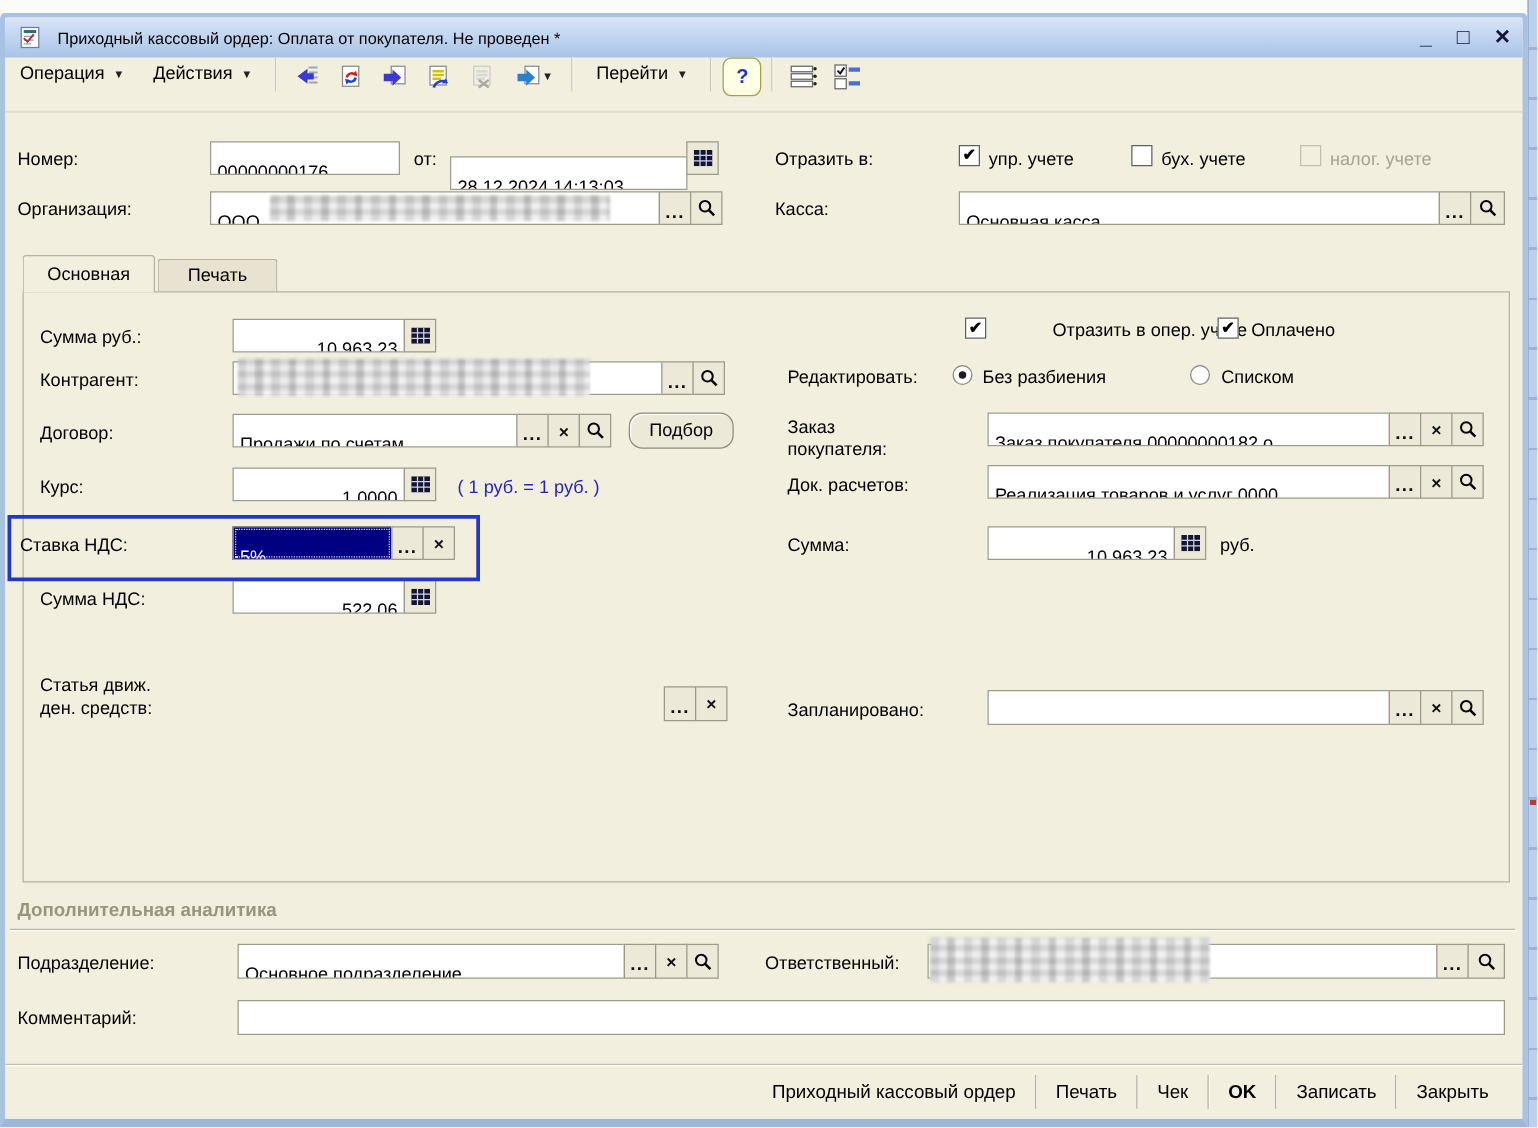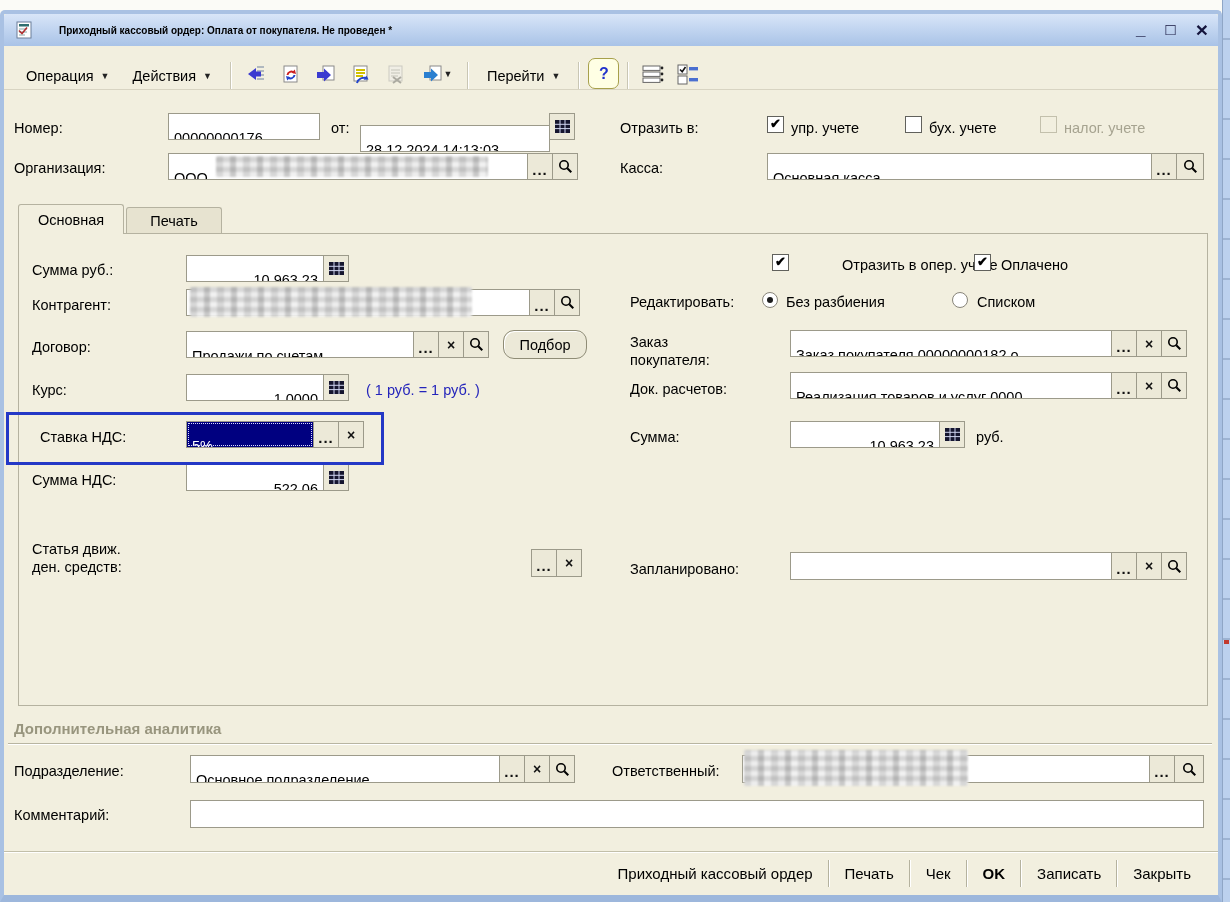--- a/index.html
+++ b/index.html
@@ -6,25 +6,25 @@
   #screen{position:relative;width:1230px;height:902px;background:#fbfbf7;
     font-family:"Liberation Sans",sans-serif;font-size:14.5px;color:#000;overflow:hidden}
   .window{position:absolute;left:0;top:10px;width:1222px;height:892px;box-sizing:border-box;
     border:4px solid #a9c1e3;border-bottom:7px solid #9db7dc;border-radius:5px 5px 0 0;background:#f2efdf}
   .sliver{position:absolute;left:1222px;top:0;width:8px;height:902px;background:#bcd1ee;
     border-left:1px solid #8fa6c6;box-sizing:border-box;
     background-image:repeating-linear-gradient(#bcd1ee 0 38px,#9db3d2 38px 40px)}
   .sliver .red-tick{position:absolute;left:1px;top:640px;width:5px;height:4px;background:#c23a2e}
   .titlebar{position:absolute;left:4px;top:14px;width:1214px;height:32px;box-sizing:border-box;
     background:linear-gradient(#d8e5f8,#a9c3e7);display:flex;align-items:center;padding:0 10px;border-radius:3px 3px 0 0}
-  .title-text{font-weight:bold;font-size:10px;margin-left:25px;white-space:nowrap}
+  .title-text{font-weight:normal;font-size:13px;margin-left:12px;white-space:nowrap}
   .win-controls{margin-left:auto;display:flex;gap:20px;font-weight:bold;font-size:17px;color:#14143c}
   .win-controls span{cursor:default;line-height:18px}
   .toolbar{position:absolute;left:4px;top:46px;width:1214px;height:44px;box-sizing:border-box;
-    border-bottom:1px solid #d8d4c2;display:flex;align-items:flex-end;padding:0 12px;gap:3px}
+    border-bottom:1px solid #d8d4c2;display:flex;align-items:flex-start;padding:0 2px;gap:3px}
   .menu-btn{display:flex;align-items:center;gap:7px;padding:5px 10px}
   .caret{font-size:9px;color:#222}
   .tb-sep{width:1px;height:27px;background:#c9c6b4;border-right:1px solid #fff;margin:0 5px}
   .tb-btn{width:32px;height:30px;display:flex;align-items:center;justify-content:center}
   .tb-btn.disabled{opacity:.42;filter:grayscale(1)}
   .help-btn{width:29px;height:29px;border:1px solid #a7a04b;border-radius:7px;background:#ffffe4;
     color:#2233cc;font-weight:bold;font-size:16px;display:flex;align-items:center;justify-content:center}
   .lbl{position:absolute;white-space:nowrap;line-height:18px}
   .lbl.gray{color:#a6a390}
   .fld{position:absolute;background:#fff;border:1px solid #9c9a8a;box-sizing:border-box;height:27px;
@@ -265,21 +265,21 @@
   <div class="fld num" style="left:186px;top:374px;width:138px;z-index:4">1,0000</div>
   <div class="sq" style="left:323px;top:374px;z-index:4">
     <svg width="15" height="13" viewBox="0 0 15 13">
         <rect width="15" height="13" fill="#15152e"></rect>
         <path d="M0 4.3h15M0 8.6h15M5 0v13M10 0v13" stroke="#cfd4f0" stroke-width="1"></path>
       </svg>
   </div>
   <div class="lbl hint" style="left:366px;top:381px;z-index:4">( 1 руб. = 1 руб. )</div>
 
   <div class="hl-box" style="left:6px;top:412px;width:372px;height:47px"></div>
-  <div class="lbl" style="left:40px;top:428px;z-index:4">Ставка НДС:</div>
+  <div class="lbl" style="left:16px;top:428px;z-index:4">Ставка НДС:</div>
   <div class="fld sel-field" style="left:186px;top:421px;width:128px;z-index:4">5%</div>
   <div class="sq" style="left:313px;top:421px;z-index:4">
       <span class="dots">...</span>
     </div>
   <div class="sq" style="left:338px;top:421px;z-index:4">×</div>
 
   <div class="lbl" style="left:32px;top:471px;z-index:4">Сумма НДС:</div>
   <div class="fld num" style="left:186px;top:464px;width:138px;z-index:4">522,06</div>
   <div class="sq" style="left:323px;top:464px;z-index:4">
     <svg width="15" height="13" viewBox="0 0 15 13">

